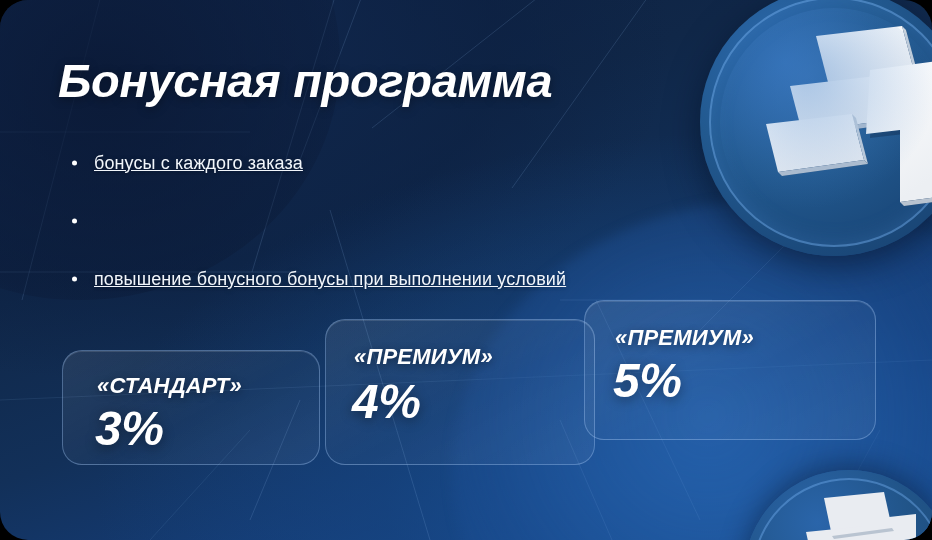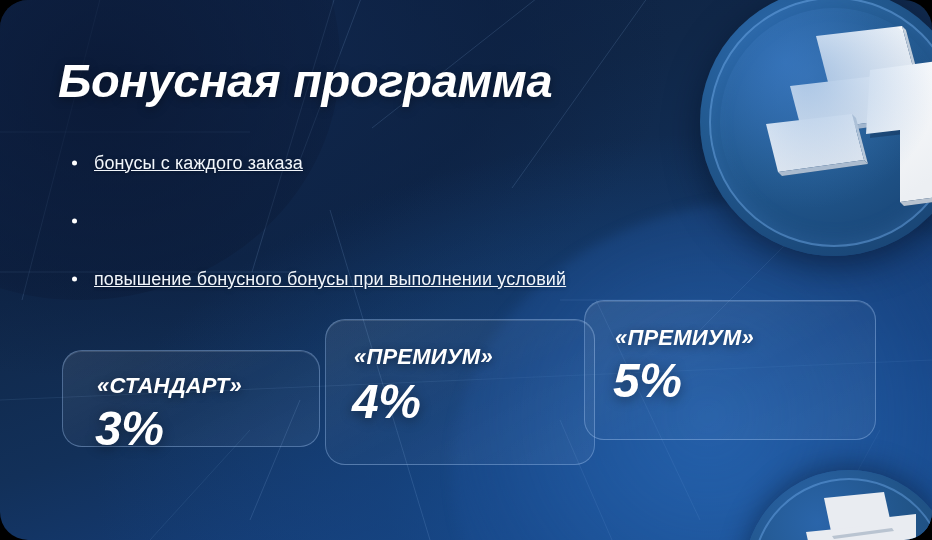--- a/index.html
+++ b/index.html
@@ -194,21 +194,21 @@
     top: 54px;
     font-size: 48px;
     font-weight: 700;
     font-style: italic;
     letter-spacing: -0.5px;
     color: #ffffff;
     line-height: 1;
     text-shadow: 0 3px 12px rgba(0,0,0,0.40);
   }
 
-  #card-standart { left: 62px;  top: 350px; width: 258px; height: 97px; }
+  #card-standart { left: 62px;  top: 350px; width: 258px; height: 115px; }
   #card-komfort  { left: 325px; top: 319px; width: 270px; height: 146px; }
   #card-premium  { left: 584px; top: 300px; width: 292px; height: 140px; }
 
   #card-komfort .tier { left: 28px; top: 24px; }
   #card-komfort .pct  { left: 26px; top: 58px; }
   #card-premium .tier { left: 30px; top: 24px; }
   #card-premium .pct  { left: 28px; top: 56px; }
 </style>
 </head>
 <body>

